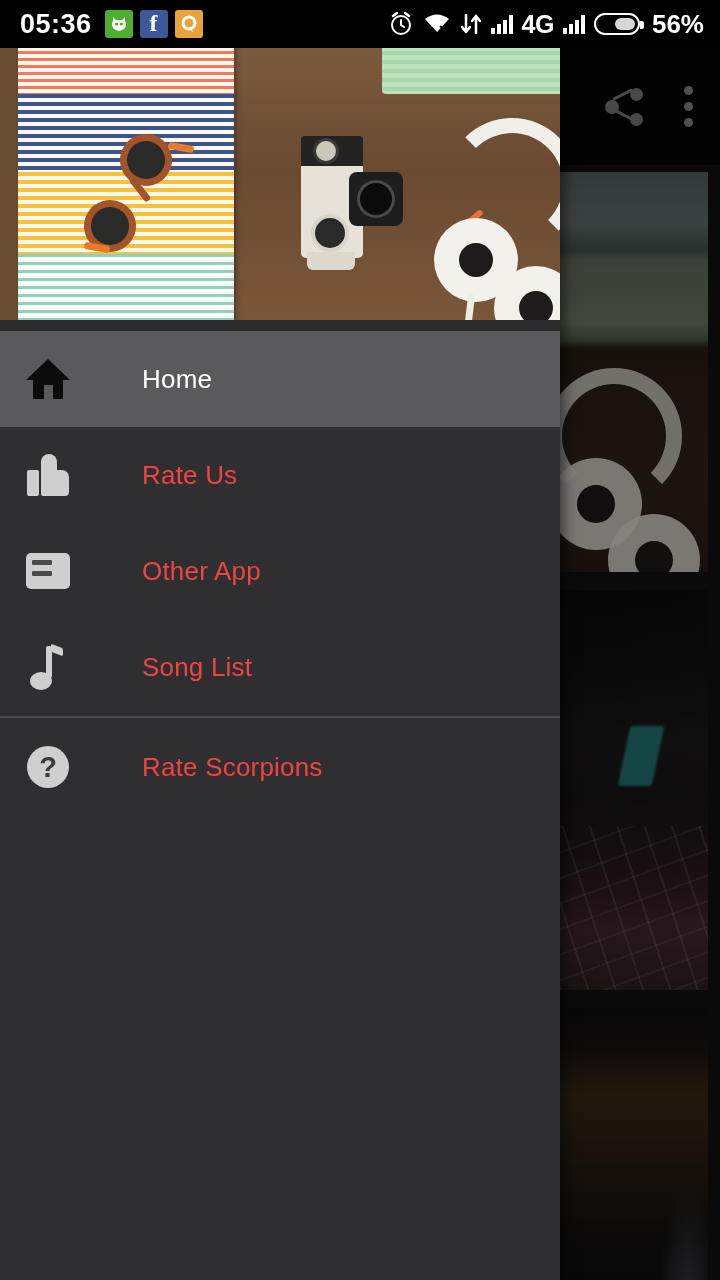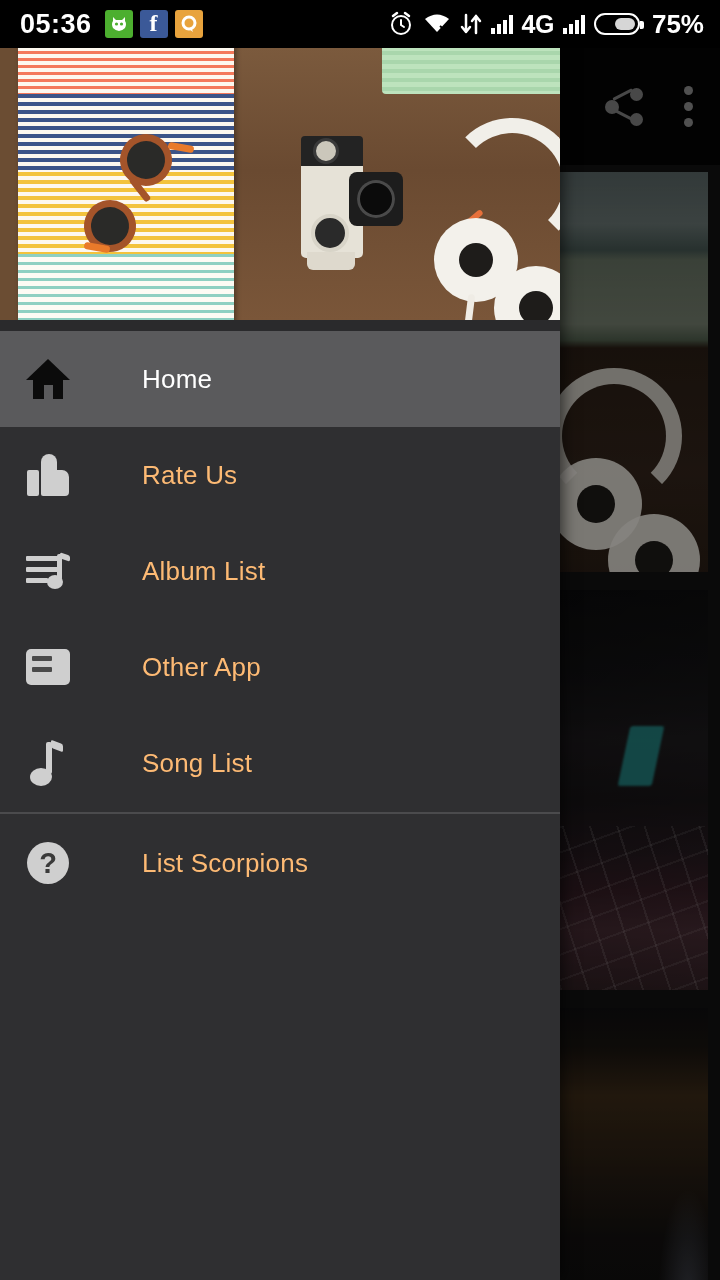--- a/index.html
+++ b/index.html
@@ -166,21 +166,21 @@
 
   .dh-gap{ width:560px; height:11px; background:#2a2a2c; }
 
   .nav{ width:560px; }
   .nav-item{
     position:relative; width:628px; height:96px;
     display:flex; align-items:center; cursor:pointer;
   }
   .nav-item.active{ background:#5a5a5c; }
   .nav-ico{ width:96px; min-width:96px; height:96px; display:flex; align-items:center; justify-content:center; }
-  .nav-label{ font-size:26px; color:#fdba74; margin-left:46px; letter-spacing:.2px; }
+  .nav-label{ font-size:26px; color:#ef4444; margin-left:46px; letter-spacing:.2px; }
   .nav-item.active .nav-label{ color:#ffffff; }
   .divider{ width:560px; height:2px; background:#4b4b4d; margin:1px 0; }
 
   
   .ic-home{ width:44px; height:40px; position:relative; }
   .ic-home .roof{ position:absolute; left:0; top:0; width:0; height:0; border-left:22px solid transparent; border-right:22px solid transparent; border-bottom:21px solid #0b0b0b; }
   .ic-home .base{ position:absolute; left:7px; top:19px; width:30px; height:21px; background:#0b0b0b; }
   .ic-home .door{ position:absolute; left:18px; top:26px; width:9px; height:14px; background:#5a5a5c; }
   .ic-thumb{ position:relative; width:42px; height:42px; }
   .ic-thumb .pad{ position:absolute; left:0; bottom:0; width:12px; height:26px; background:#cfcfcf; border-radius:2px; }
@@ -250,21 +250,21 @@
       <span class="fourg">4G</span>
       <span class="bars">
           <i></i>
           <i></i>
           <i></i>
           <i></i>
         </span>
       <span class="batt">
           <b></b>
         </span>
-      <span class="sb-pct">75%</span>
+      <span class="sb-pct">56%</span>
     </div>
   </div>
 
   <div class="content">
 
     <div class="toolbar">
       <div class="tb-btn">
         <span class="share-ico">
           <span class="d1"></span>
             <span class="d2"></span>
@@ -354,33 +354,20 @@
         <span class="nav-ico">
           <span class="ic-thumb">
               <span class="pad"></span>
               <span class="hand"></span>
               <span class="up"></span>
             </span>
         </span>
         <span class="nav-label">Rate Us</span>
       </div>
 
-      <div class="nav-item">
-        <span class="nav-ico">
-          <span class="ic-queue">
-              <i></i>
-              <i></i>
-              <i></i>
-              <span class="stem"></span>
-              <span class="flag"></span>
-              <span class="note"></span>
-            </span>
-        </span>
-        <span class="nav-label">Album List</span>
-      </div>
 
       <div class="nav-item">
         <span class="nav-ico">
           <span class="ic-web">
               <i></i>
               <i></i>
             </span>
         </span>
         <span class="nav-label">Other App</span>
       </div>
@@ -395,19 +382,19 @@
         </span>
         <span class="nav-label">Song List</span>
       </div>
 
       <div class="divider"></div>
 
       <div class="nav-item">
         <span class="nav-ico">
           <span class="ic-help">?</span>
         </span>
-        <span class="nav-label">List Scorpions</span>
+        <span class="nav-label">Rate Scorpions</span>
       </div>
 
     </div>
   </div>
 
 </div>
 
 </body></html>

